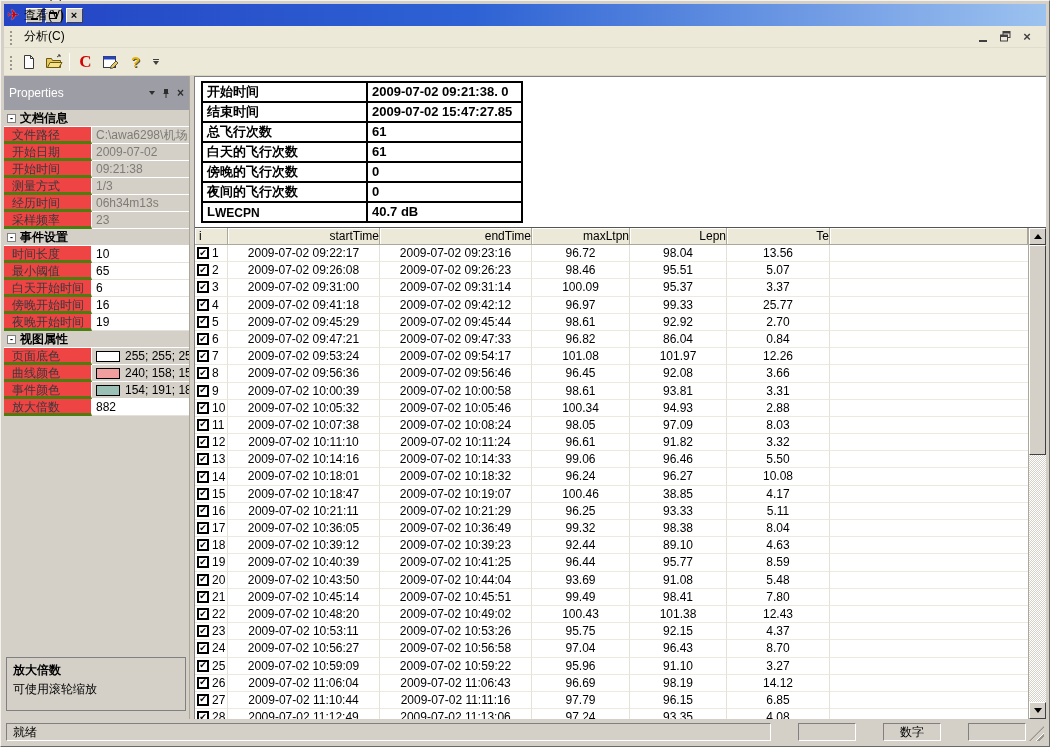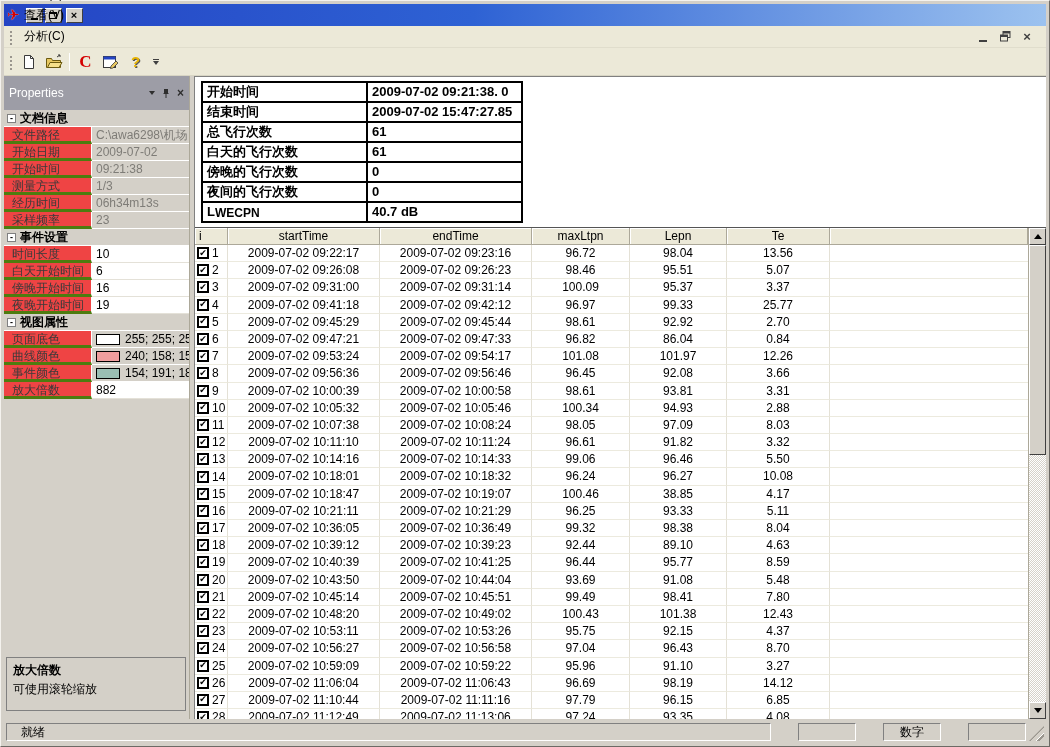--- a/index.html
+++ b/index.html
@@ -62,21 +62,21 @@
   .summary{position:absolute;top:4px;left:6px;border-collapse:collapse;font-weight:bold;font-size:13px;color:#000;}
   .summary .sum-row{display:grid;grid-template-columns:165px 155px;}
   .summary .s-cell{border:1px solid #000;height:20px;line-height:18px;padding:0 4px;white-space:nowrap;overflow:hidden;}
   .summary{border:1px solid #000;}
   .lsub{font-size:12px;letter-spacing:0;vertical-align:-1px;}
   
   .event-area{position:absolute;left:0;right:0;top:150px;bottom:0;border-top:1px solid #555;overflow:hidden;}
   .ev-grid-cols{display:grid;grid-template-columns:33px 152px 152px 98px 97px 103px 1fr;}
   .event-header{height:17px;background:#ece9d8;position:absolute;left:0;right:18px;top:0;}
   .eh-cell{border-right:1px solid #aca899;border-bottom:1px solid #aca899;box-shadow:inset 1px 1px 0 #fff;
-    text-align:center;line-height:16px;color:#000;overflow:hidden;white-space:nowrap;}
+    text-align:right;line-height:16px;color:#000;overflow:hidden;white-space:nowrap;}
   .eh-cell.first{text-align:left;padding-left:4px;}
   .event-body{position:absolute;left:0;right:18px;top:17px;bottom:0;overflow:hidden;}
   .ev-row{height:17.2px;}
   .ev-cell{border-right:1px solid #e4e1d6;border-bottom:1px solid #eceade;text-align:center;line-height:16px;
     white-space:nowrap;overflow:hidden;color:#000;}
   .ev-cell.filler{border-right:none;}
   .ev-cell.icell{display:flex;align-items:center;gap:3px;padding-left:2px;text-align:left;}
   .checkbox{width:12px;height:12px;flex:0 0 12px;background:#fff;border:2px solid #000;display:flex;align-items:center;justify-content:center;
     font-size:9px;font-weight:bold;line-height:9px;color:#000;}
   
@@ -84,21 +84,21 @@
     background-image:conic-gradient(#fff 25%,#d6d2ca 0 50%,#fff 0 75%,#d6d2ca 0);background-size:2px 2px;border-left:1px solid #aca899;}
   .sb-btn{position:absolute;left:0;right:0;height:17px;background:#d4d0c8;border:1px solid;border-color:#fff #404040 #404040 #fff;
     display:flex;align-items:center;justify-content:center;}
   .sb-up{top:0;}
   .sb-down{bottom:0;}
   .arr-up{width:0;height:0;border-left:4px solid transparent;border-right:4px solid transparent;border-bottom:5px solid #000;}
   .arr-down{width:0;height:0;border-left:4px solid transparent;border-right:4px solid transparent;border-top:5px solid #000;}
   .sb-thumb{position:absolute;left:0;right:0;top:17px;height:210px;background:#d4d0c8;border:1px solid;border-color:#fff #404040 #404040 #fff;}
   
   .statusbar{height:22px;flex:0 0 22px;background:#d4d0c8;display:flex;align-items:center;gap:3px;padding:2px 2px 2px 2px;margin-top:2px;}
-  .sb-panel{height:18px;border:1px solid;border-color:#808080 #fff #fff #808080;padding:1px 14px;line-height:15px;color:#000;
+  .sb-panel{height:18px;border:1px solid;border-color:#808080 #fff #fff #808080;padding:1px 6px;line-height:15px;color:#000;
     white-space:nowrap;overflow:hidden;}
   .sb-ready{flex:1;}
   .sb-small{width:58px;flex:0 0 58px;text-align:center;margin-left:24px;}
   .resize-grip{width:15px;height:15px;align-self:flex-end;
     background:repeating-linear-gradient(135deg,transparent 0 3px,#fff 3px 4px,#9a968e 4px 6px);
     clip-path:polygon(100% 0,100% 100%,0 100%);}
 </style>
 </head>
 <body>
 
@@ -236,20 +236,26 @@
             <span class="minus-box">-</span>
             <span class="sec-title">事件设置</span>
           </div>
           <div class="prop-row">
             <div class="prop-label">时间长度</div>
             <div class="prop-value">
               <span class="pv-text">10</span>
             </div>
           </div>
           <div class="prop-row">
+            <div class="prop-label">最小阈值</div>
+            <div class="prop-value">
+              <span class="pv-text">65</span>
+            </div>
+          </div>
+          <div class="prop-row">
             <div class="prop-label">白天开始时间</div>
             <div class="prop-value">
               <span class="pv-text">6</span>
             </div>
           </div>
           <div class="prop-row">
             <div class="prop-label">傍晚开始时间</div>
             <div class="prop-value">
               <span class="pv-text">16</span>
             </div>

